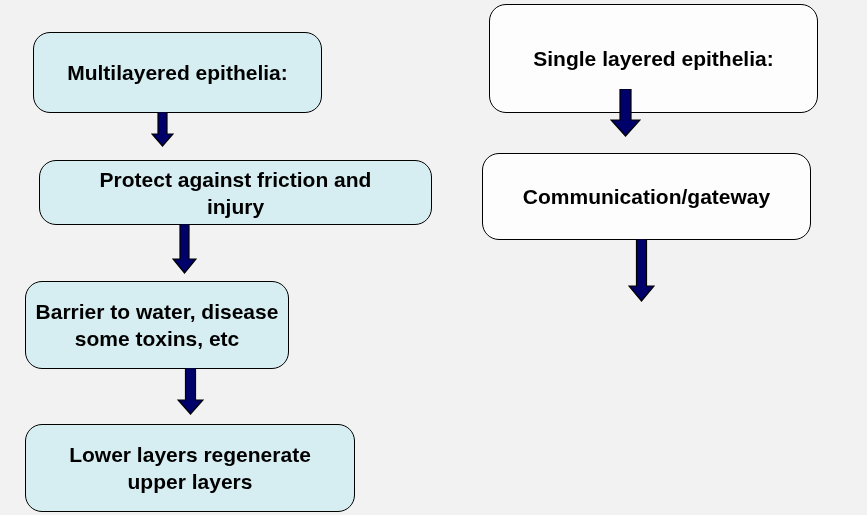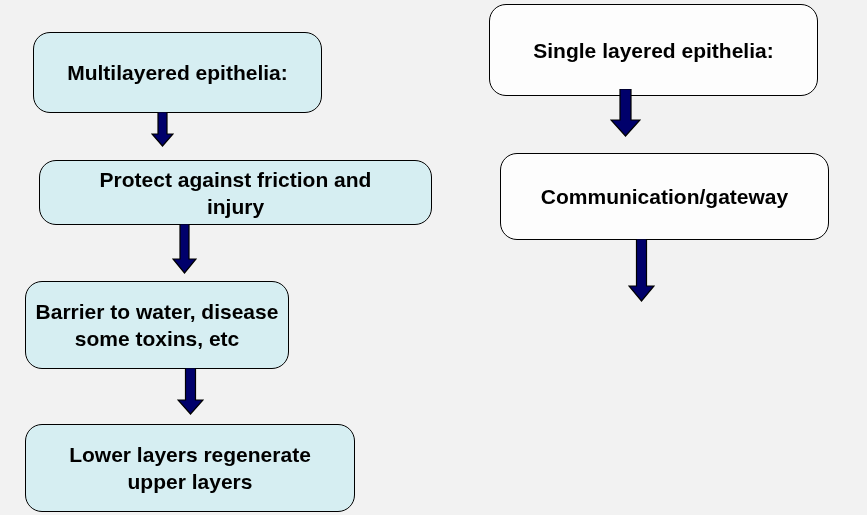--- a/index.html
+++ b/index.html
@@ -30,22 +30,22 @@
   }
   .node .label { white-space: pre-line; }
 
   .cyan  { background: #d6eef2; }
   .white { background: #fdfdfd; }
 
   #node-multilayered   { left: 33px;  top: 32px;  width: 289px; height: 81px; }
   #node-protect        { left: 2px;   top: 160px; width: 393px; height: 65px; margin-left: 37px; }
   #node-barrier        { left: 25px;  top: 281px; width: 264px; height: 88px; }
   #node-regenerate     { left: 25px;  top: 424px; width: 330px; height: 88px; }
-  #node-single         { left: 489px; top: 4px;   width: 329px; height: 92px; justify-content: center; }
-  #node-communication  { left: 500px; top: 153px; width: 329px; height: 87px; }
+  #node-single         { left: 489px; top: 4px;   width: 329px; height: 109px; justify-content: center; }
+  #node-communication  { left: 482px; top: 153px; width: 329px; height: 87px; }
   #node-transport      { left: 427px; top: 303px; width: 434px; height: 87px; }
 
   .arrow { position: absolute; display: block; }
   #arrow-l1 { left: 151px; top: 112px; }
   #arrow-l2 { left: 172px; top: 224px; }
   #arrow-l3 { left: 177px; top: 368px; }
   #arrow-r1 { left: 610px; top: 89px; }
   #arrow-r2 { left: 628px; top: 239px; }
   .arrow polygon { fill: #00006b; stroke: #000000; stroke-width: 1.2; }
 </style>

